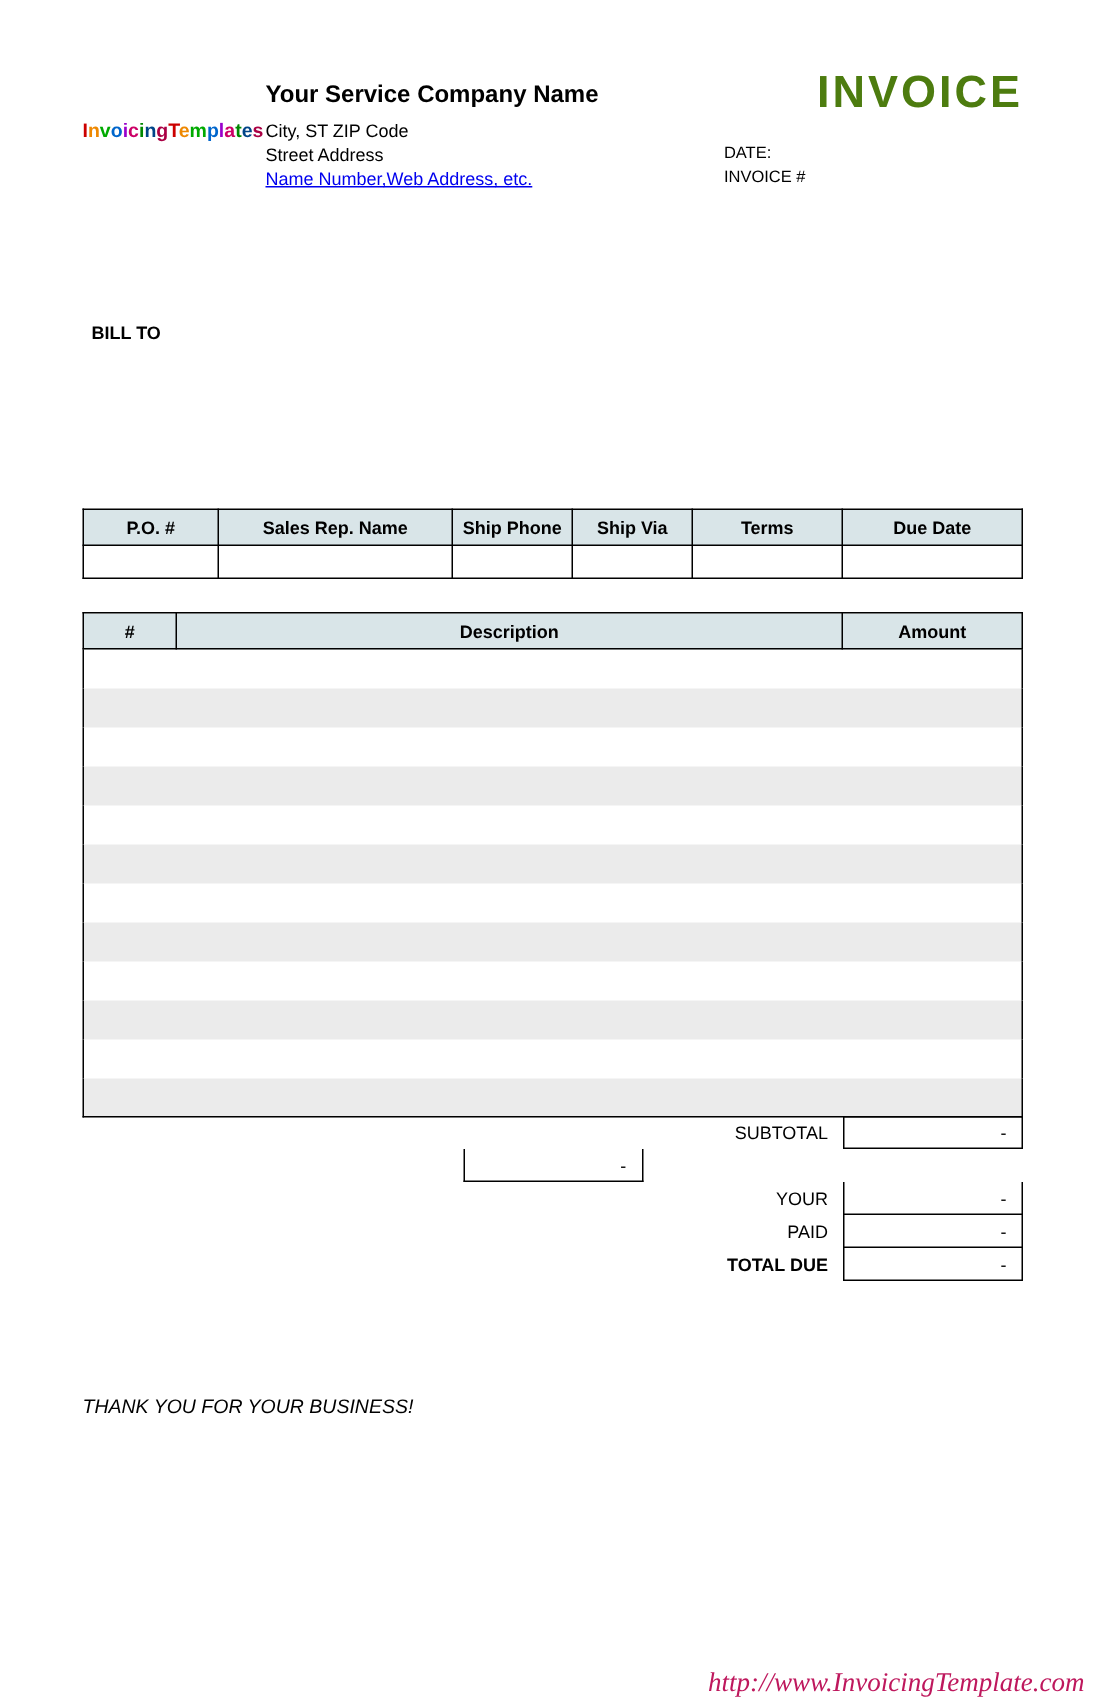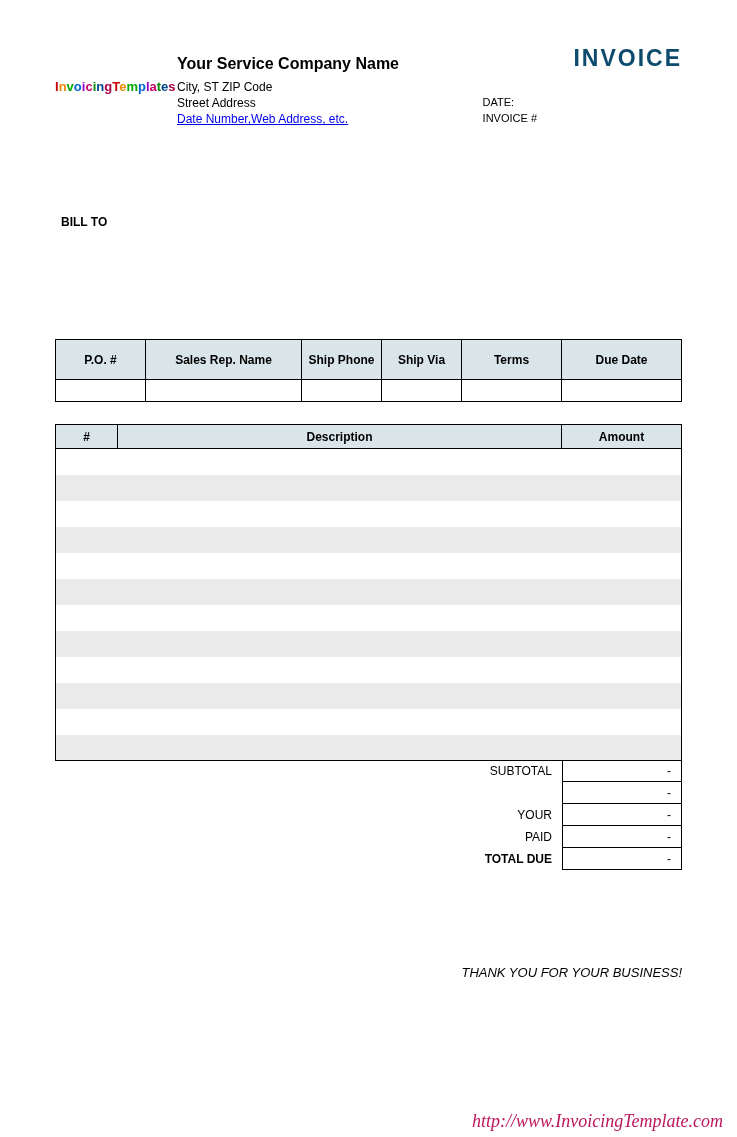--- a/index.html
+++ b/index.html
@@ -35,82 +35,82 @@
   .logo .c6 { color:#c06; }
   .logo .c7 { color:#080; }
   .logo .c8 { color:#048; }
   .logo .c9 { color:#a04; }
   .company-block { position:absolute; left:94px; top:0;margin-left:28px; }
   .company-name { font-weight: bold; font-size: 16px; margin-bottom: 6px; }
   .company-addr { font-size: 12px; line-height: 1.35; }
   .company-link { color:#0000ee; text-decoration: underline; cursor: pointer; }
   .invoice-title {
     position:absolute; right:0; top:-10px;
-    font-size: 23px; font-weight: bold; letter-spacing: 2px;
-    color:#0c4a6e;
+    font-size: 30px; font-weight: bold; letter-spacing: 2px;
+    color:#4d7c0f;
   }
   .meta {
     position:absolute; right:145px; top:40px; 
     font-size:11px; font-weight:normal; line-height:1.45;
   }
   .bill-to { margin-top:70px; font-weight:bold; font-size:12px; padding-left:6px; }
   
   table { border-collapse: collapse; }
   .info-table { width:100%; margin-top:110px; }
   .info-table th {
     background:#d9e5e8; border:1px solid #000;
-    font-weight:bold; font-size:12px; height:40px;
+    font-weight:bold; font-size:12px; height:24px;
     text-align:center;
   }
   .info-table td {
     border:1px solid #000; height:22px;
   }
   .items-table { width:100%; margin-top:22px; }
   .items-table th {
     background:#d9e5e8; border:1px solid #000;
     font-weight:bold; font-size:12px; height:24px;
     text-align:center;
   }
   .items-table td { height:26px; border:none; }
   .items-table td.col-num { width:62px; border-left:1px solid #000; }
   .items-table td.col-desc { }
   .items-table td.col-amt { width:120px; border-right:1px solid #000; }
   .items-table tr.stripe td { background:#ebebeb; }
   .items-table tr.last td { border-bottom:1px solid #000; }
   
   .totals-wrap { margin-top:-1px; }
-  .totals-wrap .trow { display:flex; justify-content:flex-end; height:22px; align-items:center; }
+  .totals-wrap .trow { display:flex; justify-content:center; height:22px; align-items:center; }
   .totals-wrap .tlabel { flex:1; text-align:right; padding-right:10px; font-size:12px; }
   .totals-wrap .tval {
     width:120px; height:22px; border:1px solid #000; border-top:none;
     display:flex; align-items:center; justify-content:flex-end;
     padding-right:10px; font-size:12px;
   }
   .totals-wrap .trow.first .tval { border-top:1px solid #000; }
-  .thanks { text-align:right; font-style:italic; font-size:13px; margin-top:95px; }
+  .thanks { text-align:left; font-style:italic; font-size:13px; margin-top:76px; }
   .watermark {
     position:absolute; bottom:5px; right:14px;
     font-style:italic; font-family:"Times New Roman", serif;
     font-size:18px; color:#be185d;
   }
 </style>
 </head>
 <body>
 
 <div class="page">
   <div class="header">
     <div class="logo">
       <span class="c1">I</span><span class="c2">n</span><span class="c3">v</span><span class="c4">o</span><span class="c5">i</span><span class="c6">c</span><span class="c7">i</span><span class="c8">n</span><span class="c9">g</span><span class="c1">T</span><span class="c2">e</span><span class="c3">m</span><span class="c4">p</span><span class="c5">l</span><span class="c6">a</span><span class="c7">t</span><span class="c8">e</span><span class="c9">s</span>
     </div>
     <div class="company-block">
       <div class="company-name">Your Service Company Name</div>
       <div class="company-addr">
         <div>City, ST  ZIP Code</div>
         <div>Street Address</div>
-        <a class="company-link">Date Number,Web Address, etc.</a>
+        <a class="company-link">Name Number,Web Address, etc.</a>
       </div>
     </div>
     <div class="invoice-title">INVOICE</div>
     <div class="meta">
       <div>DATE:</div>
       <div>INVOICE #</div>
     </div>
   </div>
 
   <div class="bill-to">BILL TO</div>

